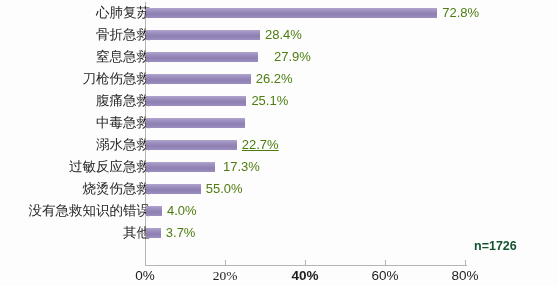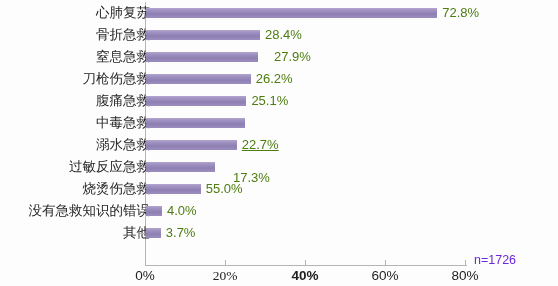--- a/index.html
+++ b/index.html
@@ -98,24 +98,24 @@
     text-align: center;
     font-size: 13.5px;
     color: #1e1e1e;
     line-height: 20px;
   }
 
   
   .n-note {
     position: absolute;
     left: 474px;
-    top: 253px;
+    top: 239px;
     font-size: 12.5px;
-    font-weight: normal;
-    color: #6d28d9;
+    font-weight: bold;
+    color: #14532d;
     white-space: nowrap;
   }
 </style>
 </head>
 <body>
 
 <div id="chart-root">
 
   <div class="axis-y-line"></div>
   <div class="axis-x-line"></div>
@@ -151,21 +151,21 @@
         <div class="bar" style="width: 98.8px;"></div>
       </div>
       <div class="row" style="top: 134px;">
         <div class="cat-label">溺水急救</div>
         <div class="bar" style="width: 90.8px;"></div>
         <div class="bar-value" style="left: 241.8px; text-decoration: underline;">22.7%</div>
       </div>
       <div class="row" style="top: 156px;">
         <div class="cat-label">过敏反应急救</div>
         <div class="bar" style="width: 69.2px;"></div>
-        <div class="bar-value" style="left: 233px; margin-top: 11px;">17.3%</div>
+        <div class="bar-value" style="left: 223px;">17.3%</div>
       </div>
       <div class="row" style="top: 178px;">
         <div class="cat-label">烧烫伤急救</div>
         <div class="bar" style="width: 54.8px;"></div>
         <div class="bar-value" style="left: 205.8px;">55.0%</div>
       </div>
       <div class="row" style="top: 200px;">
         <div class="cat-label">没有急救知识的错误</div>
         <div class="bar" style="width: 16px;"></div>
         <div class="bar-value" style="left: 167px;">4.0%</div>

